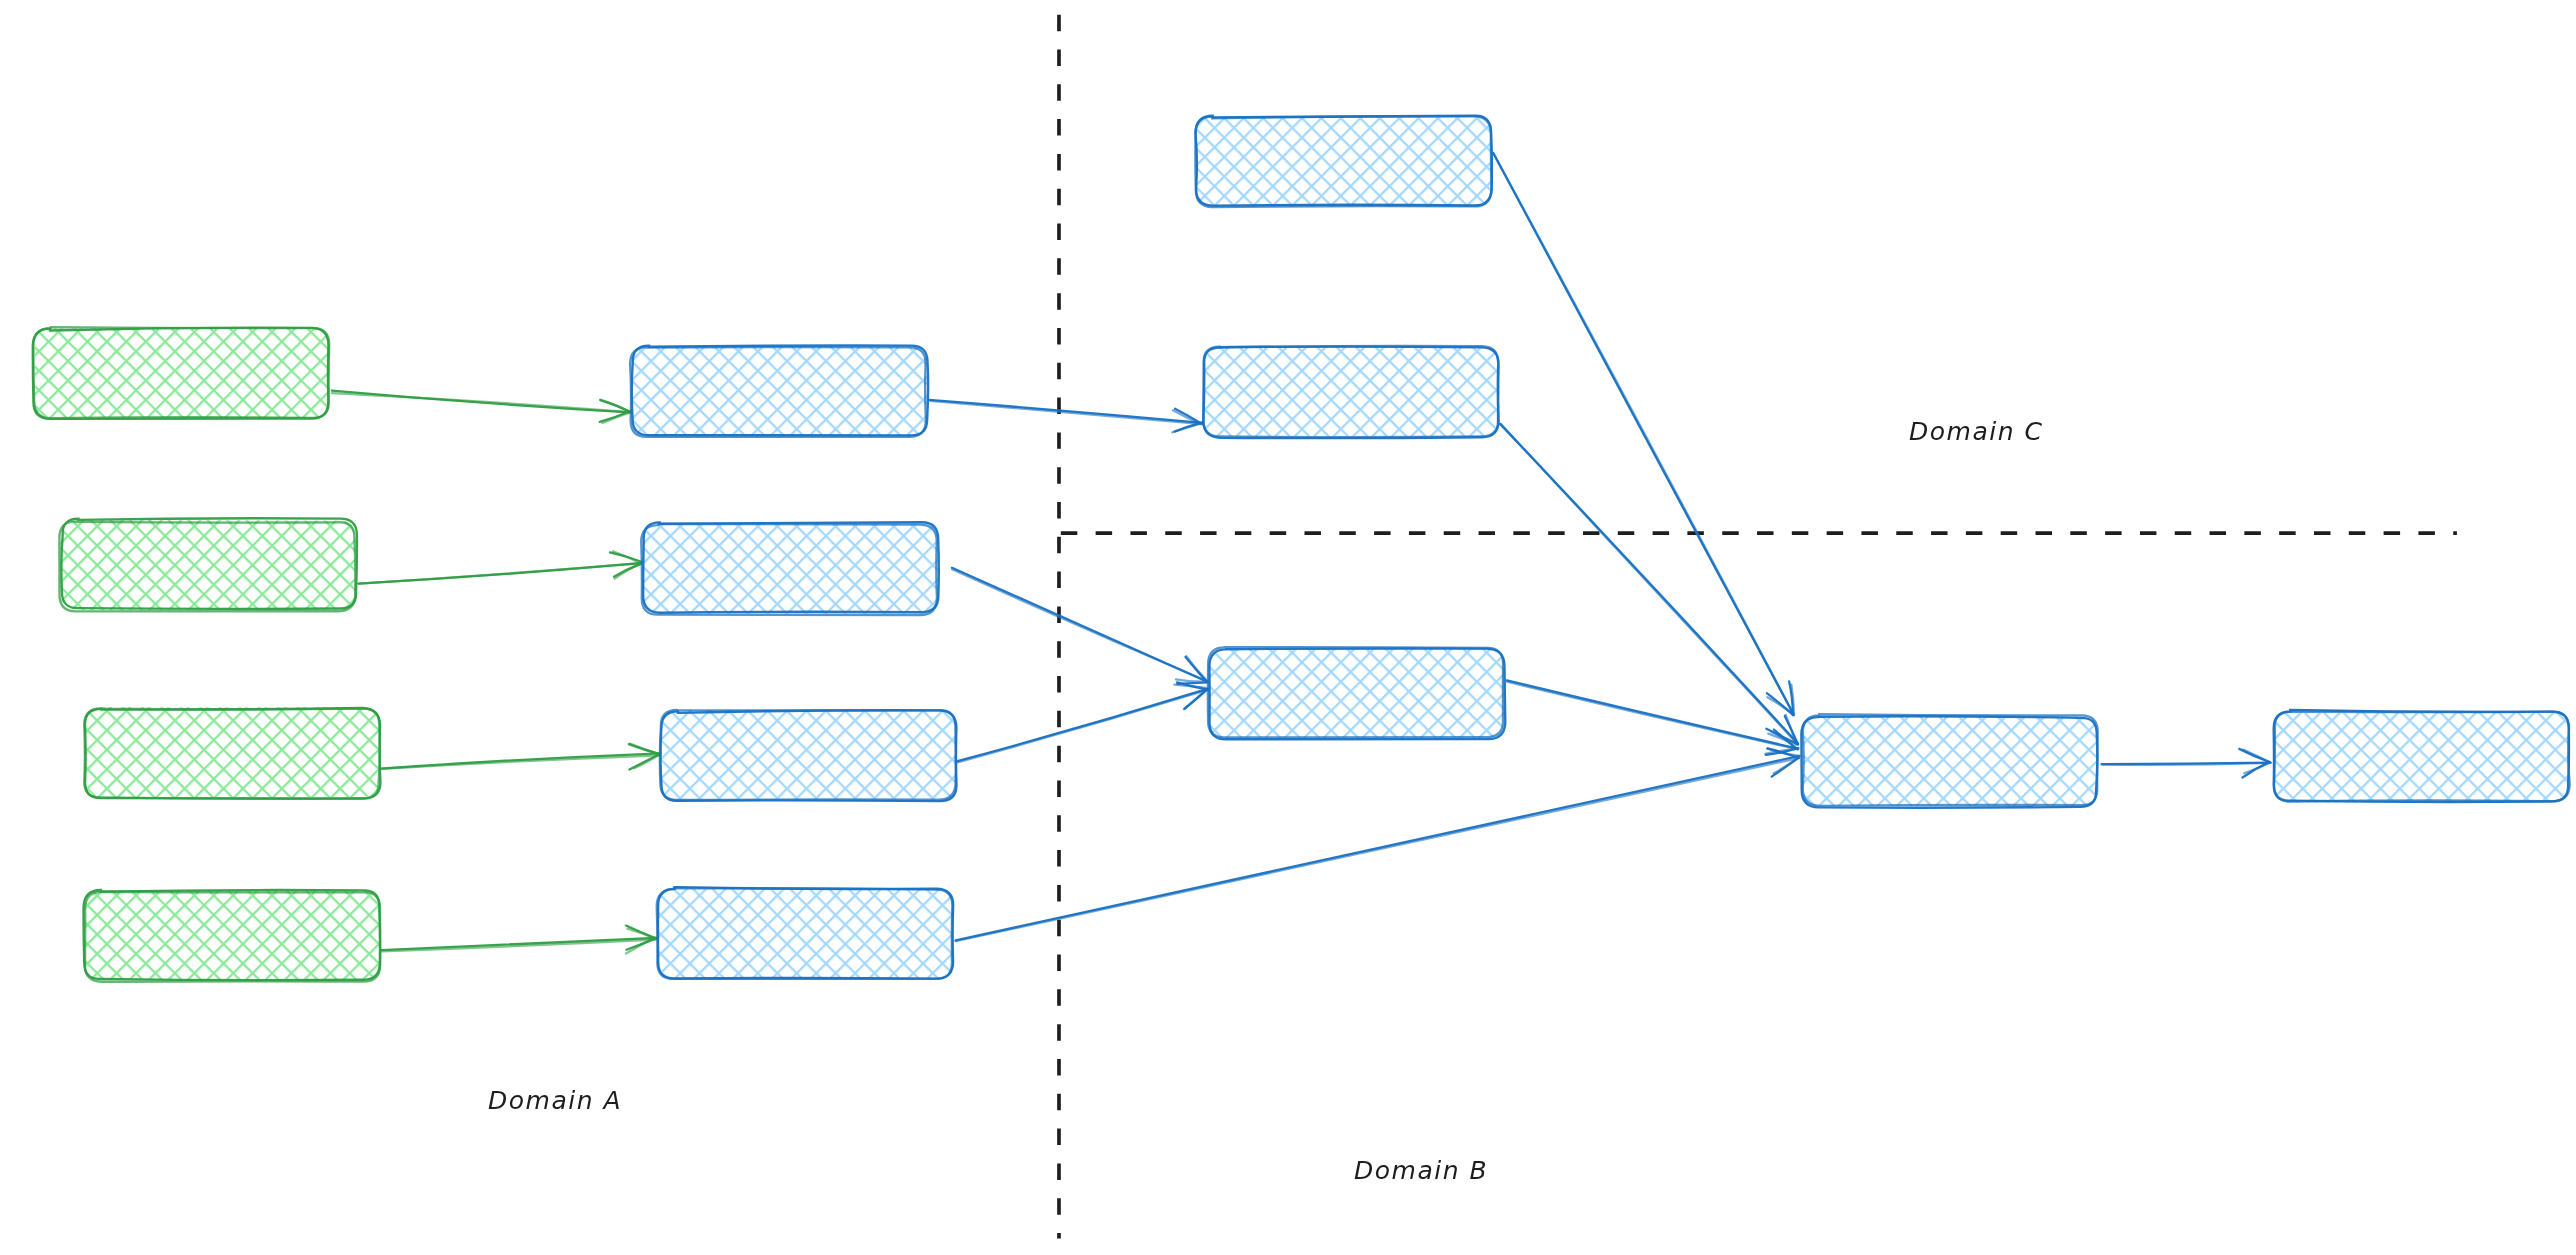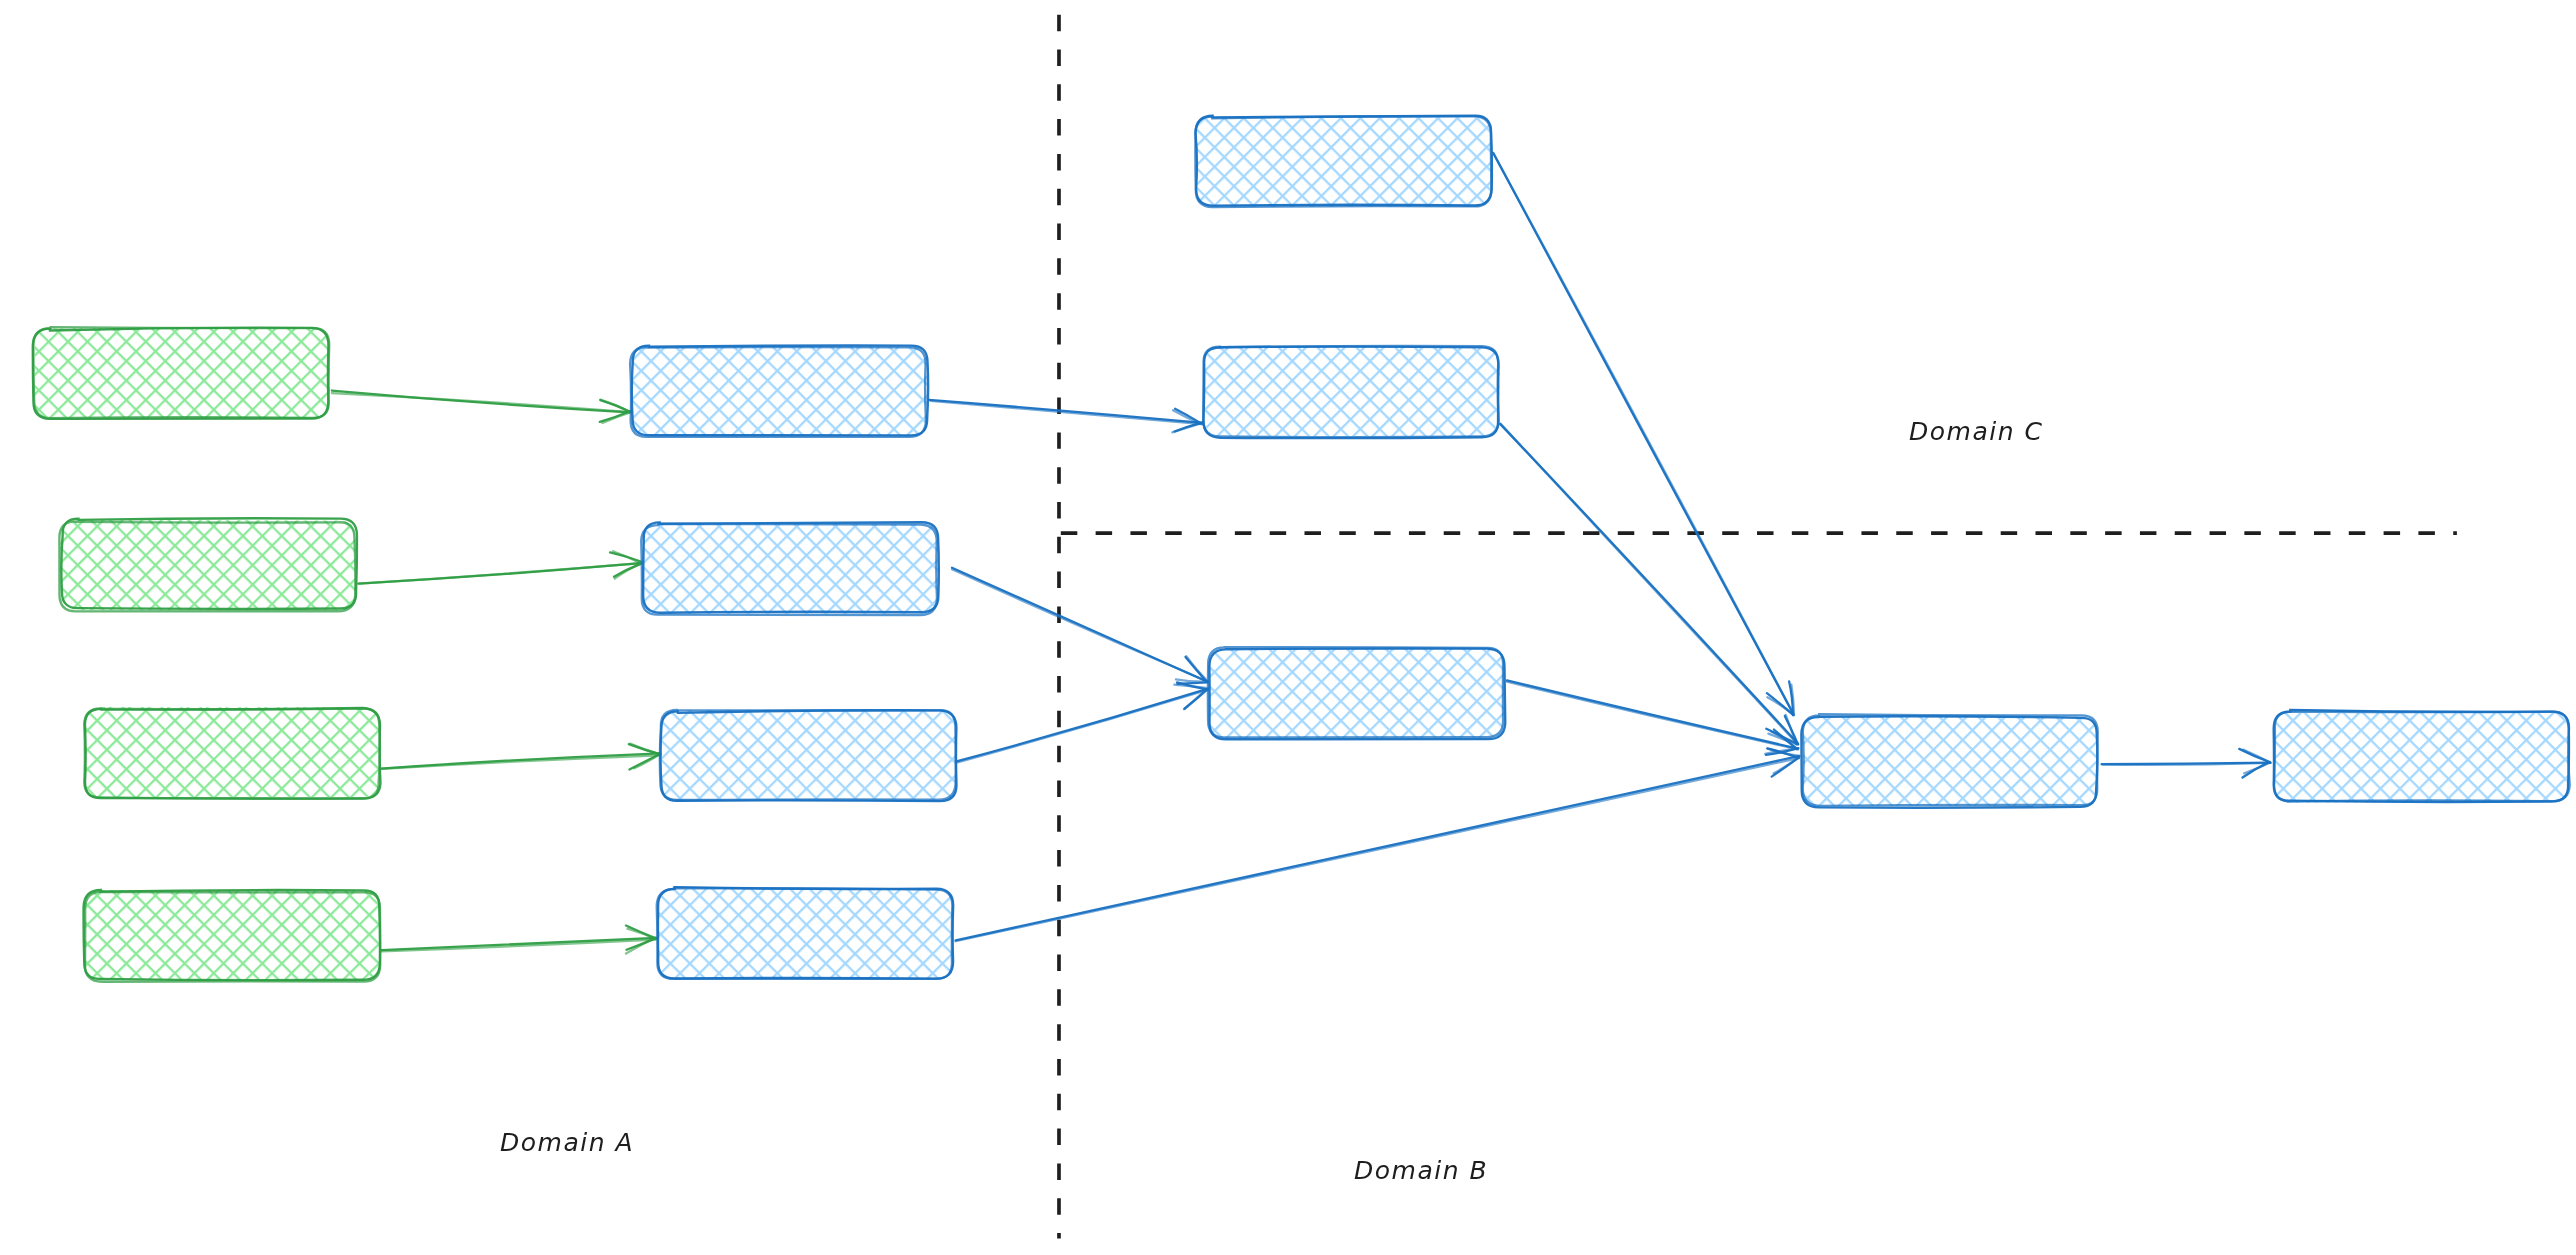--- a/index.html
+++ b/index.html
@@ -200,18 +200,18 @@
         </g>
         <g>
           <path d="M 2500.0 778.3 Q 2642.9 778.0 2786.2 778.2 Q 2804.0 778.0 2804.0 796.0 Q 2804.7 826.4 2803.9 858.0 Q 2804.0 876.0 2786.0 876.0 Q 2642.6 876.0 2500.3 876.0 Q 2482.0 876.0 2482.0 858.0 Q 2482.0 826.7 2482.1 796.3 Q 2482.0 778.0 2500.0 778.0 Z" fill="url(#hatch-blue)" stroke="none"></path>
           <path d="M 2500.1 775.0 Q 2643.9 777.9 2786.2 776.8 Q 2804.1 776.8 2804.1 794.8 Q 2804.8 826.1 2803.4 856.5 Q 2804.1 874.8 2786.1 874.8 Q 2642.5 876.4 2499.8 874.0 Q 2482.1 874.8 2482.1 856.8 Q 2482.6 826.9 2482.0 795.2 Q 2482.1 776.8 2500.1 776.8 Z" fill="none" stroke="#1971c2" stroke-width="2.6" stroke-linecap="round" opacity="0.95"></path>
           <path d="M 2500.4 776.7 Q 2645.0 777.7 2785.4 777.0 Q 2804.4 776.7 2804.4 794.7 Q 2802.6 826.6 2805.1 856.6 Q 2804.4 874.7 2786.4 874.7 Q 2642.9 872.9 2499.6 875.0 Q 2482.4 874.7 2482.4 856.7 Q 2483.5 827.5 2483.3 795.4 Q 2482.4 776.7 2500.4 776.7 Z" fill="none" stroke="#1971c2" stroke-width="2.6" stroke-linecap="round" opacity="0.75"></path>
         </g>
       </g>
   </svg>
 
   <div id="labels-layer">
-      <div class="domain-label" style="left: 500px; top: 1086px; margin-top: 42px;">Domain A</div>
+      <div class="domain-label" style="left: 488px; top: 1086px;">Domain A</div>
       <div class="domain-label" style="left: 1354px; top: 1156px;">Domain B</div>
       <div class="domain-label" style="left: 1909px; top: 380px; margin-top: 37px;">Domain C</div>
     </div>
 </div>
 
 
 </body></html>

